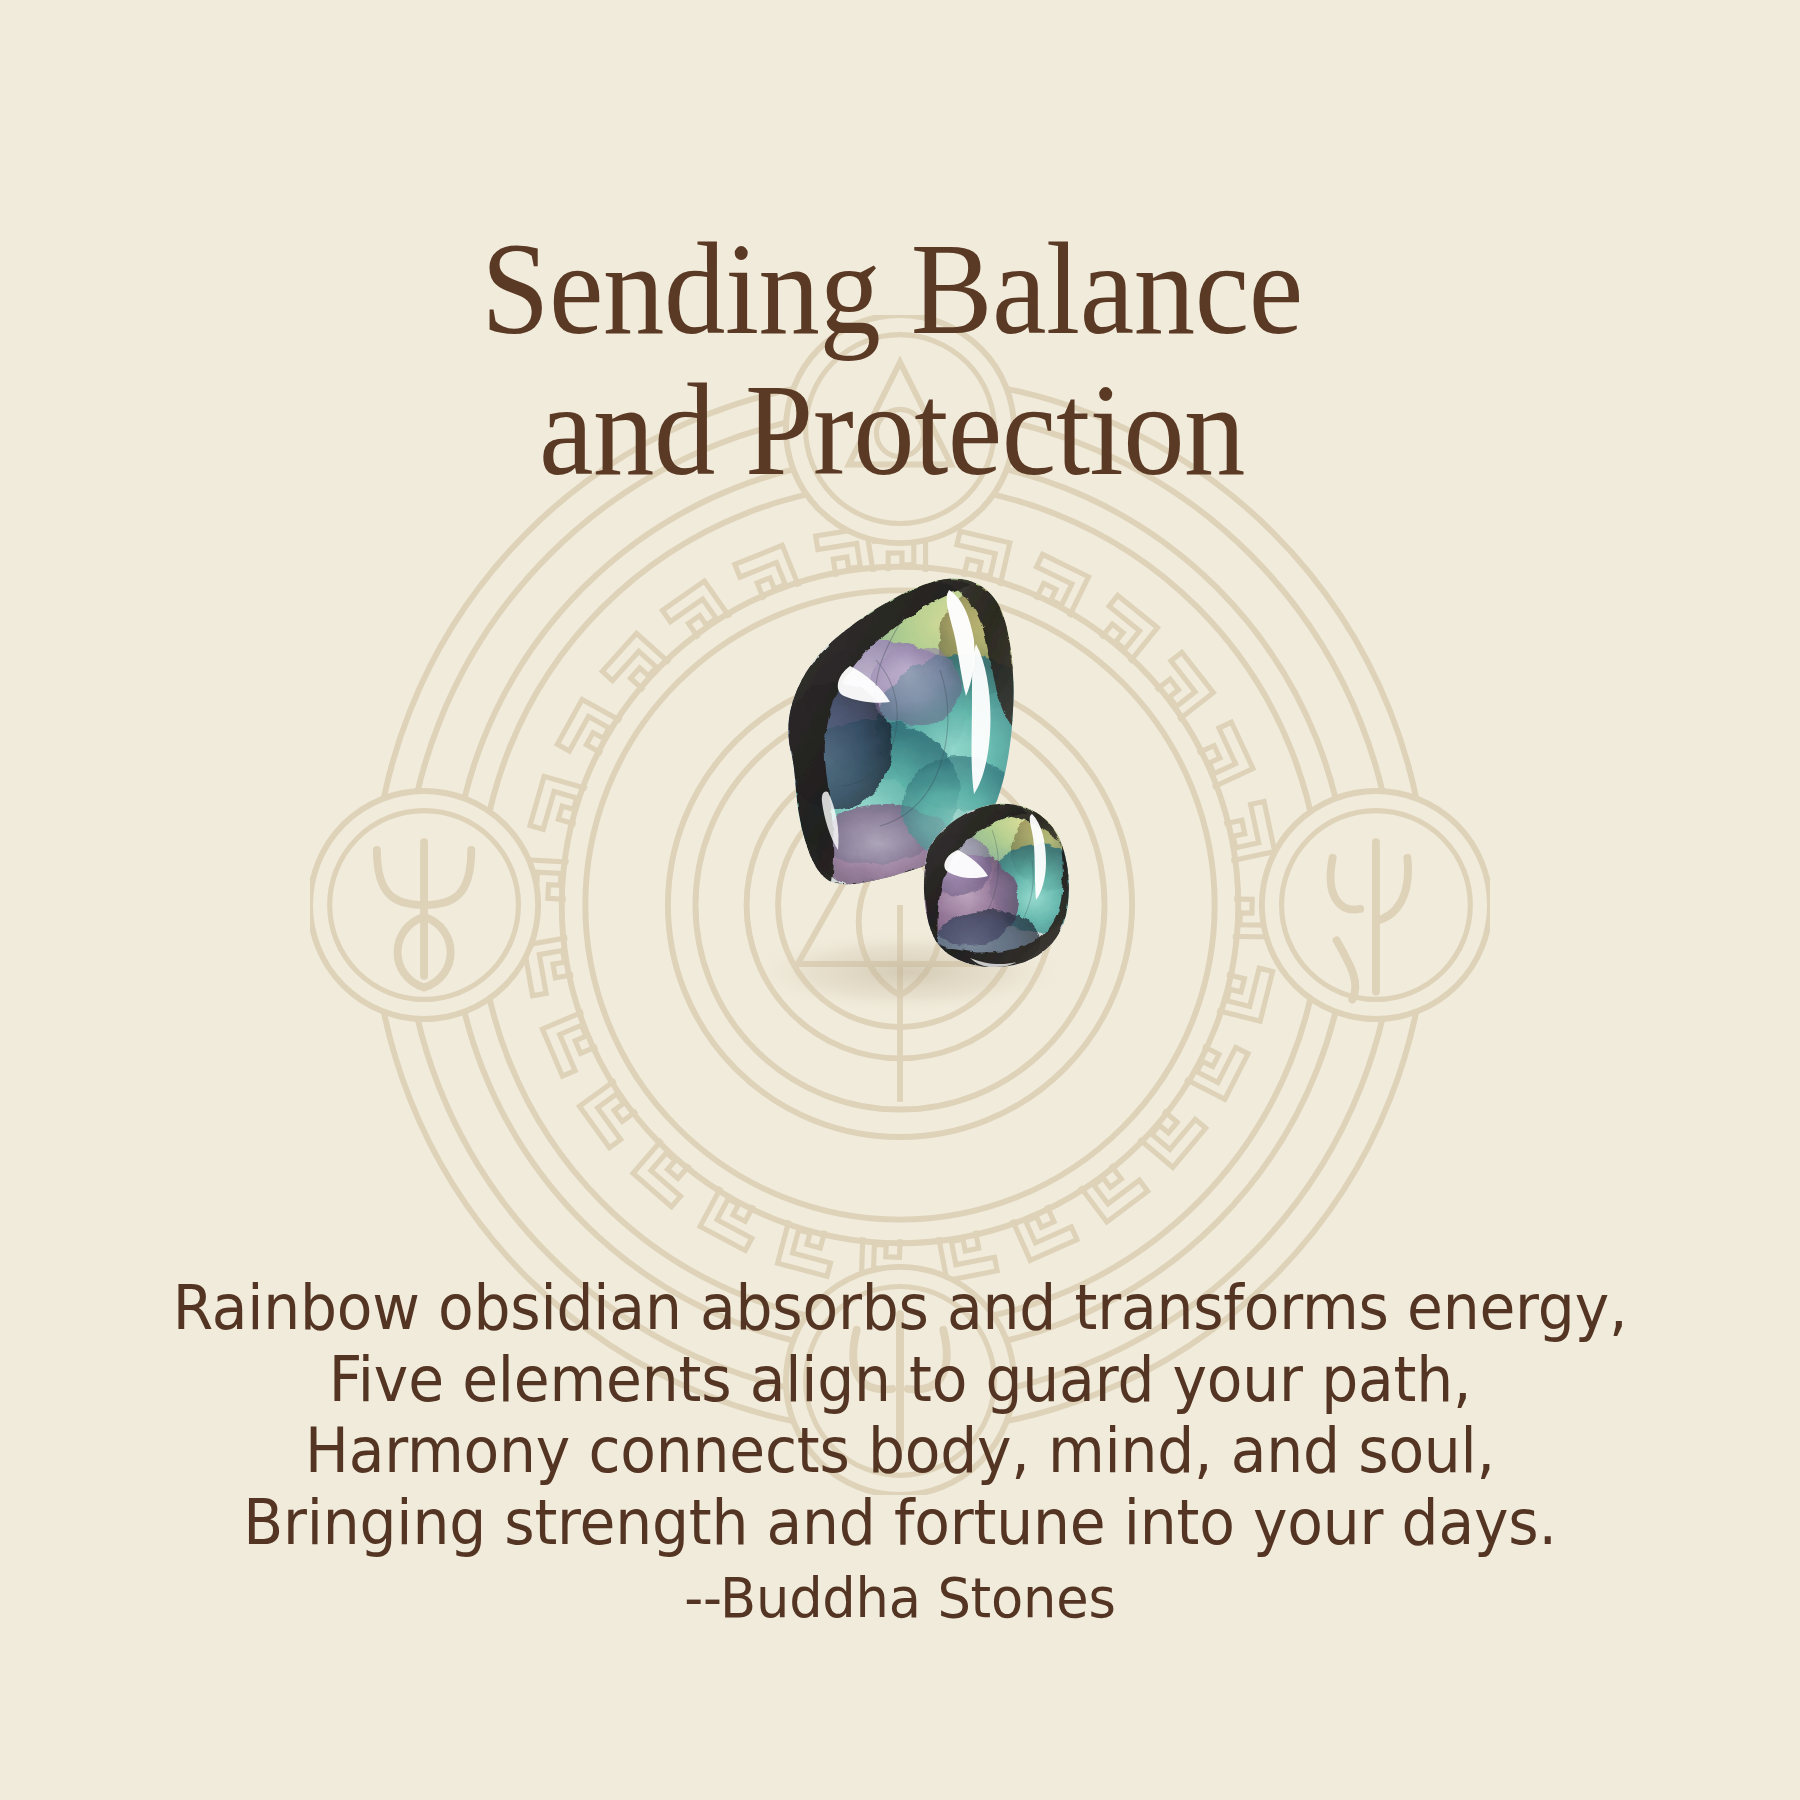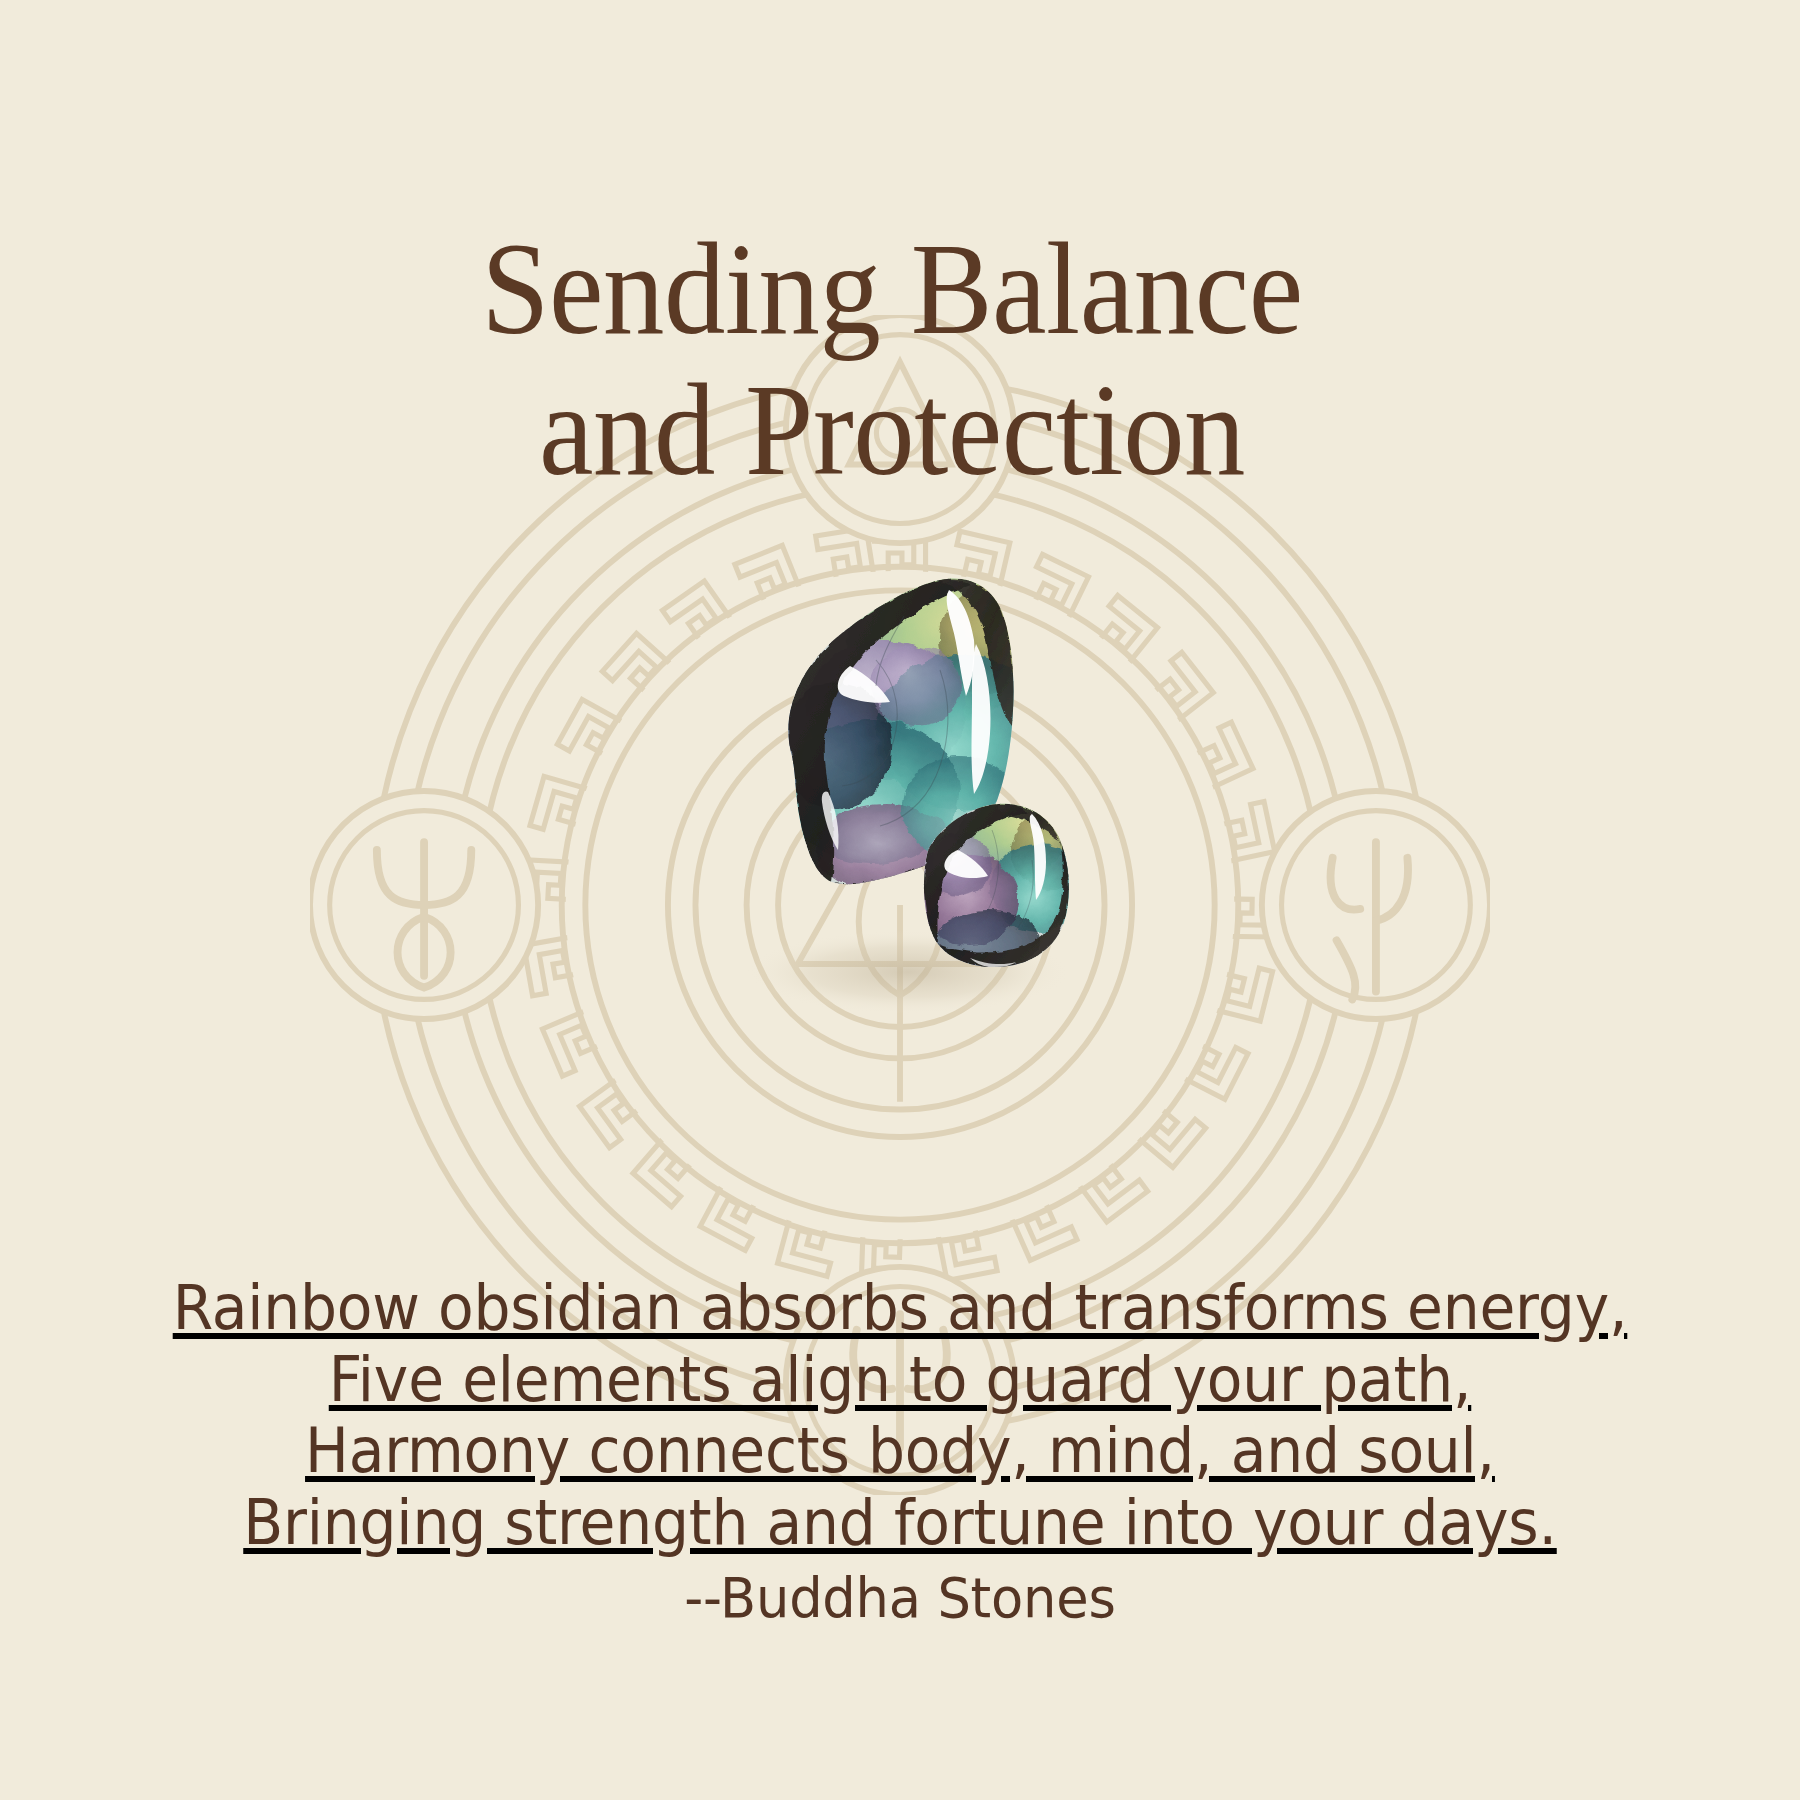--- a/index.html
+++ b/index.html
@@ -63,21 +63,20 @@
   }
   .stone-wrap svg { display: block; width: 100%; height: 100%; overflow: visible; }
 
   
   .poem {
     position: absolute;
     left: 0;
     right: 0;
     top: 1272px;
     text-align: center;
-    text-decoration: underline;
   }
   .poem-line {
     display: block;
     font-family: "DejaVu Sans", "Liberation Sans", sans-serif;
     font-weight: 400;
     font-size: 62px;
     line-height: 1.155;
     letter-spacing: -0.2px;
     color: #543524;
     transform: scaleX(0.94);

